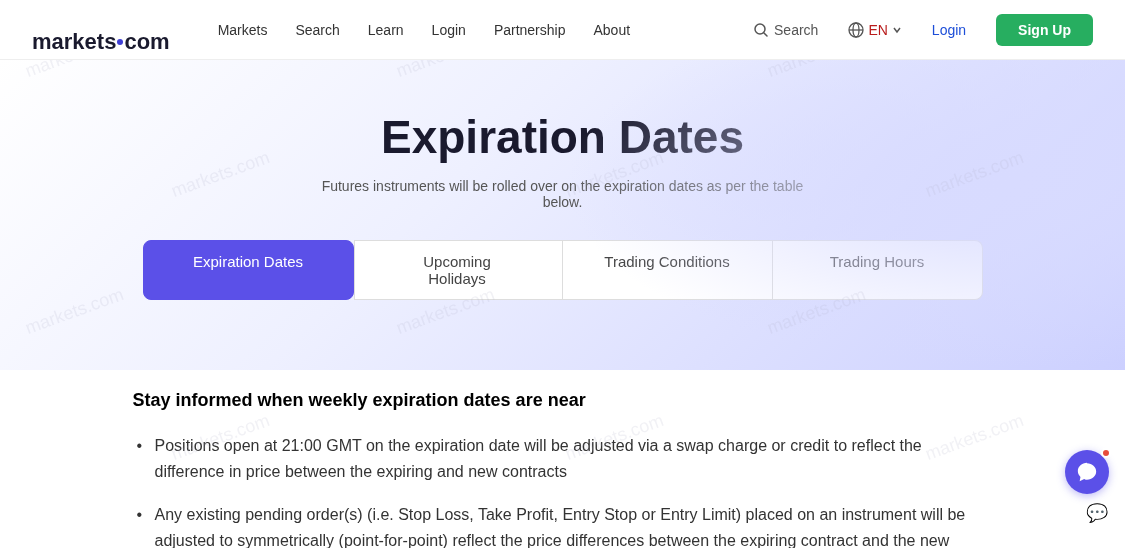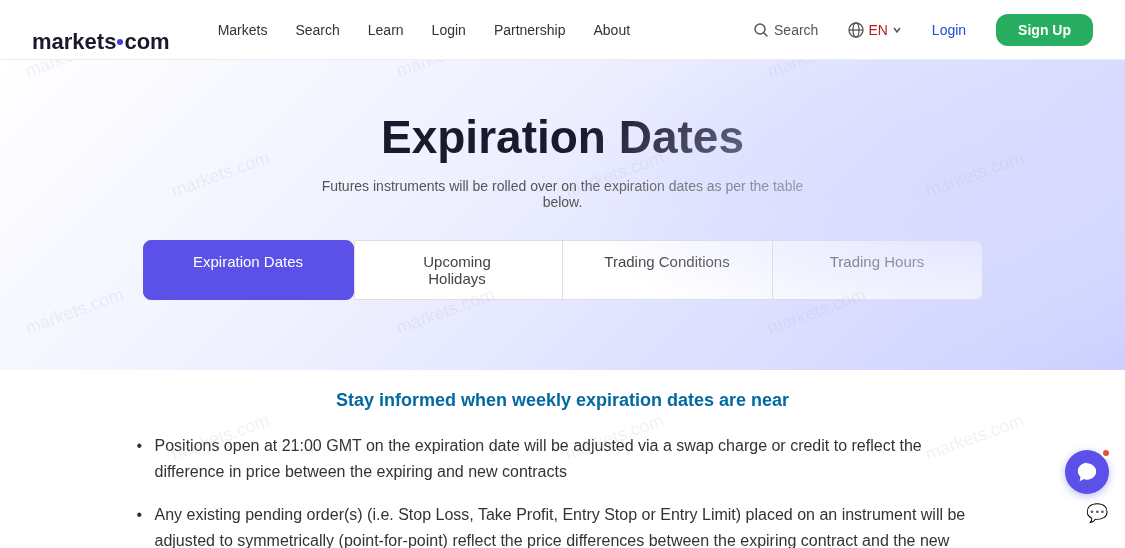--- a/index.html
+++ b/index.html
@@ -13,21 +13,21 @@
     .logo { font-size: 22px; font-weight: 700; color: #1a1a2e; margin-right: 48px; display: flex; align-items: center; margin-top: 25px; }
     .logo span { color: #3f3fd4; }
     .logo .dot { width: 6px; height: 6px; background: #3f3fd4; border-radius: 50%; display: inline-block; margin: 0 1px; }
     .nav-links { display: flex; gap: 28px; flex: 1; }
     .nav-links a { text-decoration: none; color: #333; font-size: 14px; }
     .nav-right { display: flex; align-items: center; gap: 30px; }
     .search-area { display: flex; align-items: center; gap: 6px; color: #555; font-size: 14px; cursor: pointer; }
     .lang-area { display: flex; align-items: center; gap: 4px; font-size: 14px; color: #b91c1c; cursor: pointer; }
     .login-btn { font-size: 14px; color: #1d4ed8; cursor: pointer; background: none; border: none; }
     .signup-btn {
-      background: #27ae60; color: #fff; border: none; border-radius: 12px;
+      background: #27ae60; color: #fff; border: none; border-radius: 6px;
       padding: 8px 22px; font-size: 14px; font-weight: 600; cursor: pointer;
     }
 
     
     .hero {
       text-align: center; padding: 50px 20px 30px;
       background: linear-gradient(135deg, #fff 0%, #eef0ff 40%, #dde0ff 70%, #ccd0ff 100%);
       position: relative; overflow: hidden;
     }
     .hero::before {
@@ -52,21 +52,21 @@
     .tab:first-child { border-radius: 8px 0 0 8px; }
     .tab:last-child { border-radius: 0 8px 8px 0; }
     .tab.active { background: #5b50e8; color: #fff; border-color: #5b50e8; border-radius: 8px; }
     .tab:not(:first-child) { border-left: none; }
     .tab.active + .tab { border-left: 1.5px solid #ddd; padding-left: 38px; }
 
     
     .content-area {
       max-width: 900px; margin: 0 auto; padding: 20px 20px 40px;
     }
-    .content-title { font-size: 18px; font-weight: 700; text-align: center; margin-bottom: 22px; color: #0369a1; }
+    .content-title { font-size: 18px; font-weight: 700; margin-bottom: 22px; color: #000000; }
     .bullet-list { list-style: none; padding: 0; }
     .bullet-list li {
       position: relative; padding-left: 22px; margin-bottom: 18px;
       font-size: 16px; color: #333; line-height: 1.6;
     }
     .bullet-list li::before { content: '•'; position: absolute; left: 4px; color: #333; font-size: 16px; }
 
     
     .watermark {
       position: fixed; top: 0; left: 0; width: 100%; height: 100%;

